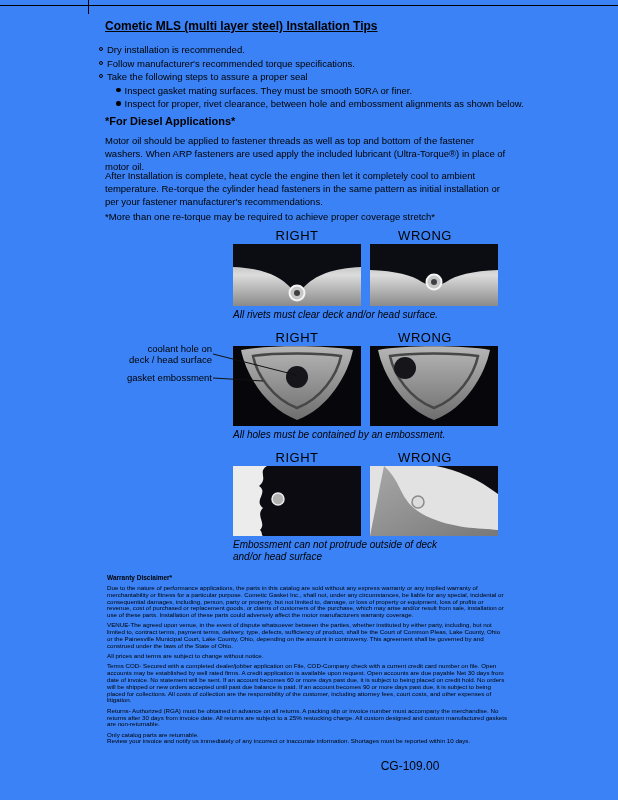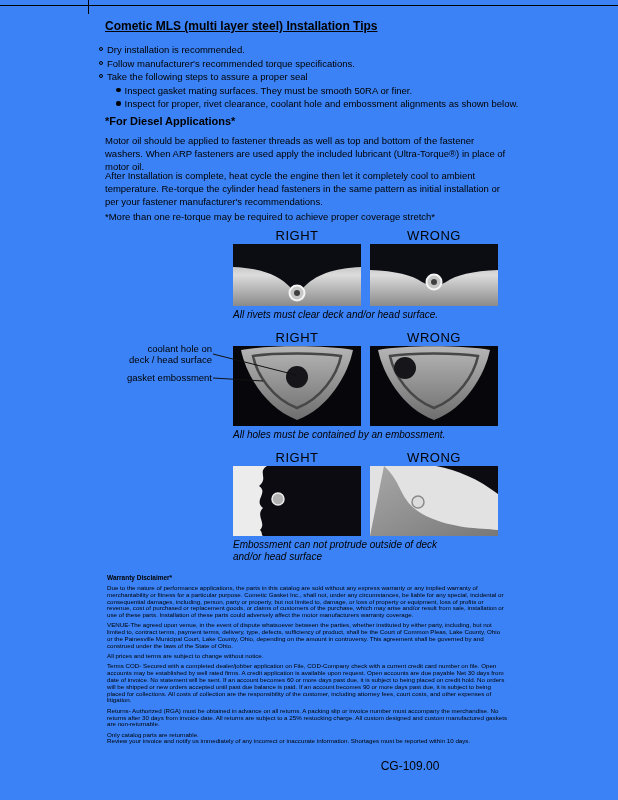--- a/index.html
+++ b/index.html
@@ -21,21 +21,21 @@
   .tip.sub { margin-left:17px; }
 
   .diesel-heading { position:absolute; left:105px; top:115px; font-size:11px; font-weight:bold; }
   .para { position:absolute; left:105px; width:404px; font-size:9.5px; line-height:13px; }
   .p1 { top:134px; }
   .p2 { top:169px; }
   .note { top:210px; }
 
   .diagrams { position:absolute; left:233px; top:228px; width:266px; }
   .drow { margin-bottom:9px; }
-  .dlabels { display:flex; gap:9px; margin-bottom:1px; }
+  .dlabels { display:flex; margin-bottom:1px; }
   .dlabel { width:128px; text-align:center; font-size:13px; letter-spacing:0.5px; }
   .dimgs { display:flex; gap:9px; }
   .dimg { display:block; }
   .dcaption { margin-top:3px; font-size:10px; line-height:12px; width:240px;font-style:italic; }
   .dcaption.narrow { width:212px; }
 
   .ann { position:absolute; text-align:right; font-size:9.5px; line-height:11px; white-space:pre-line; }
   .ann1 { left:104px; top:343px; width:108px; }
   .ann2 { left:98px; top:372px; width:114px; }
   .ann-lines { position:absolute; left:210px; top:350px; }
@@ -67,21 +67,21 @@
     <div class="tip">
       <span class="b-open"></span>
       <span>Take the following steps to assure a proper seal</span>
     </div>
     <div class="tip sub">
       <span class="b-solid"></span>
       <span>Inspect gasket mating surfaces. They must be smooth 50RA or finer.</span>
     </div>
     <div class="tip sub">
       <span class="b-solid"></span>
-      <span>Inspect for proper, rivet clearance, coolant hole and embossment alignments as shown below.</span>
+      <span>Inspect for proper, rivet clearance, between hole and embossment alignments as shown below.</span>
     </div>
   </div>
 
   <div class="diesel-heading">*For Diesel Applications*</div>
   <div class="para p1">Motor oil should be applied to fastener threads as well as top and bottom of the fastener washers. When ARP fasteners are used apply the included lubricant (Ultra-Torque®) in place of motor oil.</div>
   <div class="para p2">After Installation is complete, heat cycle the engine then let it completely cool to ambient temperature. Re-torque the cylinder head fasteners in the same pattern as initial installation or per your fastener manufacturer's recommendations.</div>
   <div class="para note">*More than one re-torque may be required to achieve proper coverage stretch*</div>
 
   <div class="diagrams">
 

